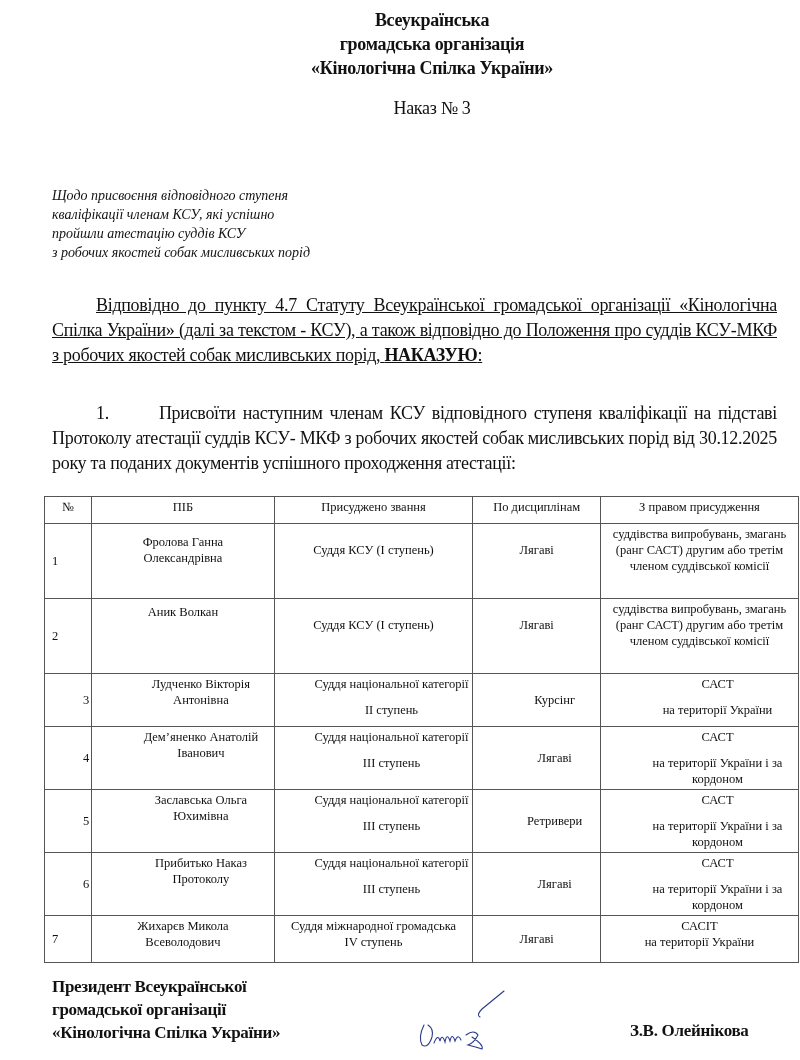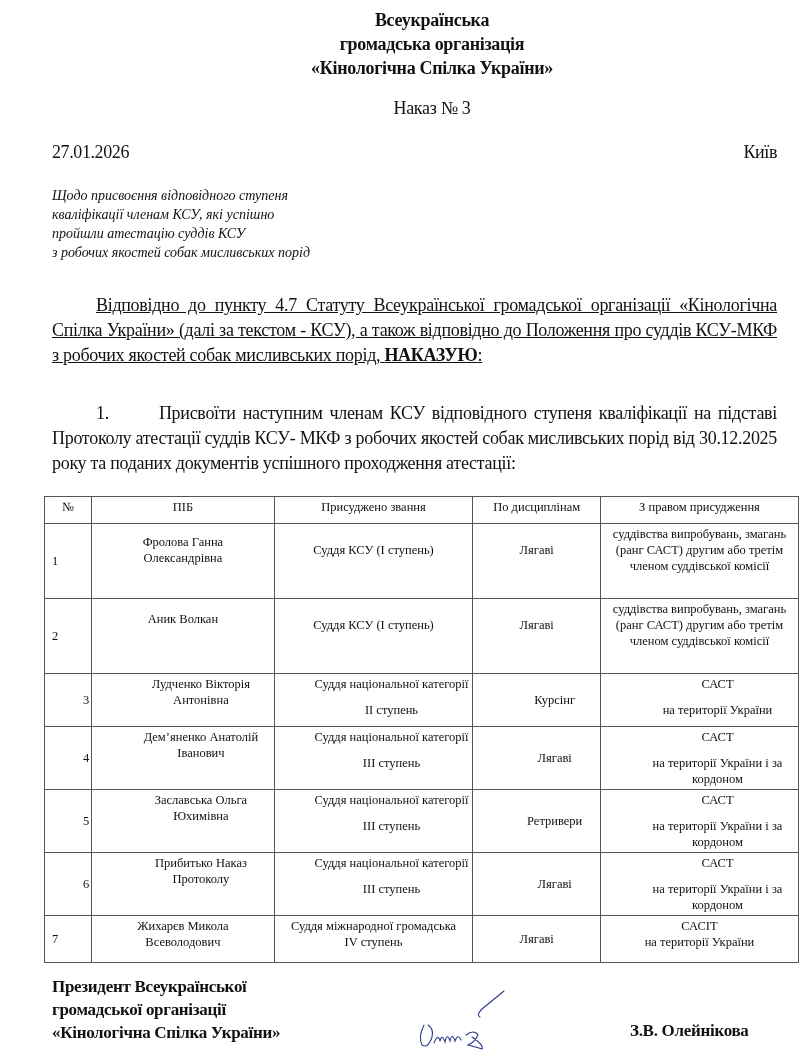--- a/index.html
+++ b/index.html
@@ -67,24 +67,20 @@
 <div class="page">
 
   <div class="org-header">
     <div>Всеукраїнська</div>
     <div>громадська організація</div>
     <div>«Кінологічна Спілка України»</div>
   </div>
 
   <div class="order-title">Наказ № 3</div>
 
-  <div class="date-row">
-    <span>27.01.2026</span>
-    <span>Київ</span>
-  </div>
 
   <div class="subject">
     <div>Щодо присвоєння відповідного ступеня</div>
     <div>кваліфікації членам КСУ, які успішно</div>
     <div>пройшли атестацію суддів КСУ</div>
     <div>з робочих якостей собак мисливських порід</div>
   </div>
 
   <div class="para p1">
     <span class="indent"></span><span>Відповідно до пункту 4.7 Статуту Всеукраїнської громадської організації «Кінологічна Спілка України» (далі за текстом - КСУ), а також відповідно до Положення про суддів КСУ-МКФ з робочих якостей собак мисливських порід,</span>
@@ -122,21 +118,21 @@
         <td style="padding-top:18px">Суддя КСУ  (І ступень)</td>
         <td style="padding-top:18px">Лягаві</td>
         <td class="two-line">
             <span>суддівства випробувань, змагань</span>
             <span>(ранг САСТ) другим або третім</span>
             <span>членом суддівської комісії</span>
           </td>
       </tr>
       <tr class="r-a">
         <td class="num">2</td>
-        <td style="padding-top:12px">Аник Волкан</td>
+        <td style="padding-top:5px">Аник Волкан</td>
         <td style="padding-top:18px">Суддя КСУ  (І ступень)</td>
         <td style="padding-top:18px">Лягаві</td>
         <td class="two-line">
             <span>суддівства випробувань, змагань</span>
             <span>(ранг САСТ) другим або третім</span>
             <span>членом суддівської комісії</span>
           </td>
       </tr>
       <tr class="r-b">
         <td class="num">3</td>

